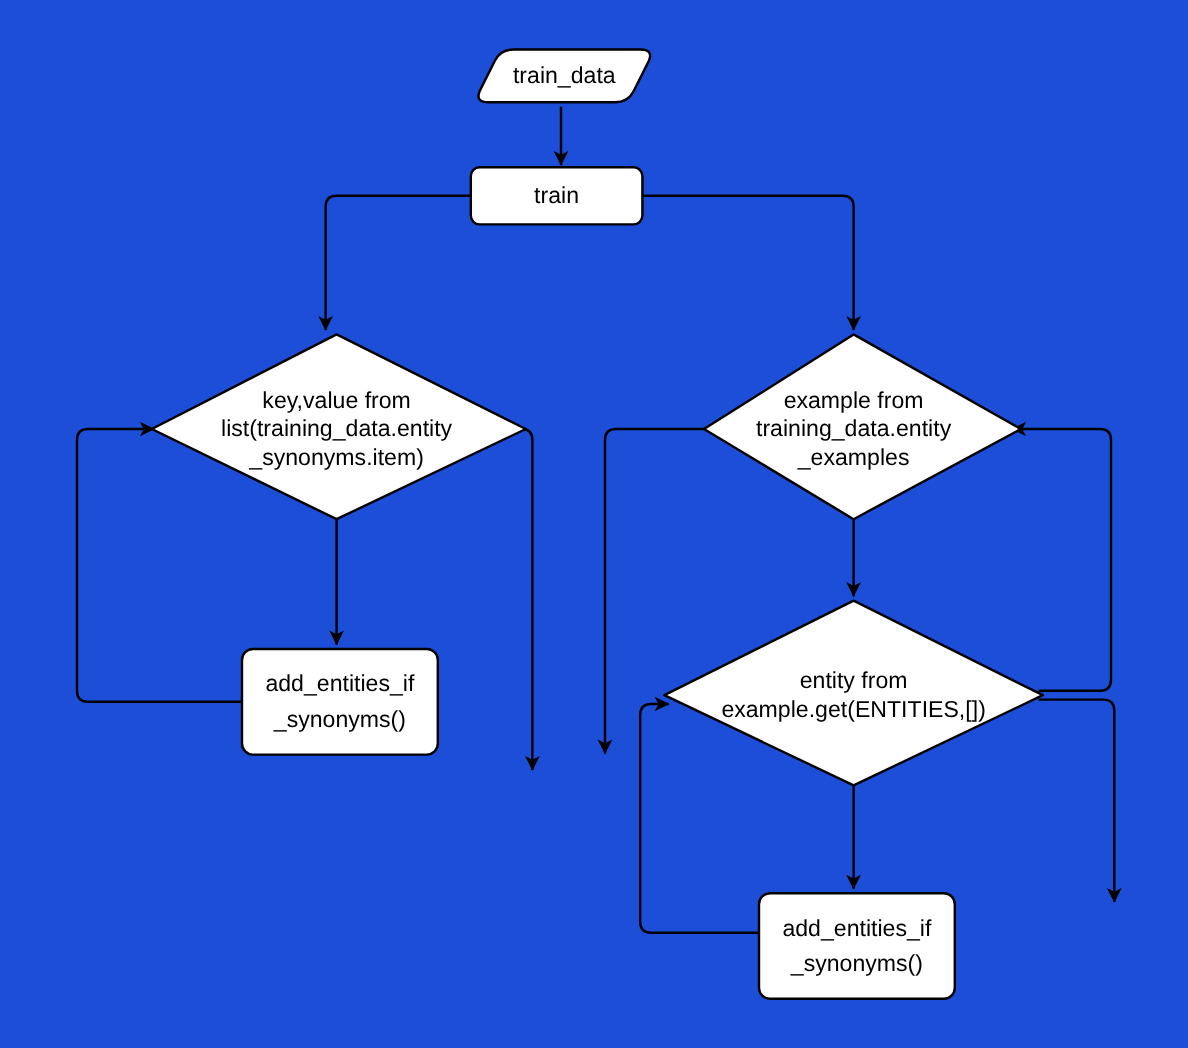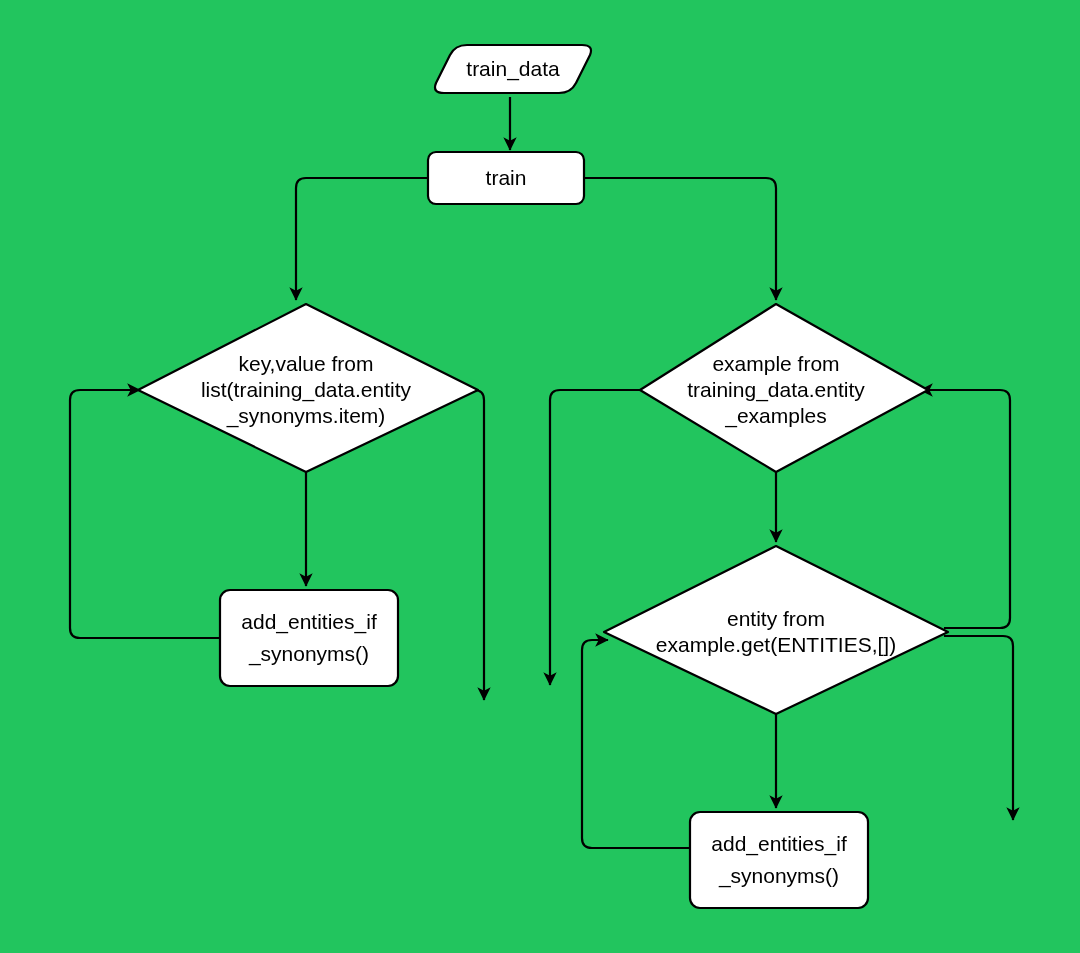--- a/index.html
+++ b/index.html
@@ -11,21 +11,21 @@
   body {
     width: 1080px;
     height: 953px;
     font-family: "Liberation Sans", sans-serif;
     overflow: hidden;
   }
   #diagram-root {
     position: relative;
     width: 1080px;
     height: 953px;
-    background: #22c55e;
+    background: #1d4ed8;
   }
   svg#flow {
     display: block;
     width: 1080px;
     height: 953px;
   }
   .shape-stroke {
     fill: #ffffff;
     stroke: #000000;
     stroke-width: 2.2;

